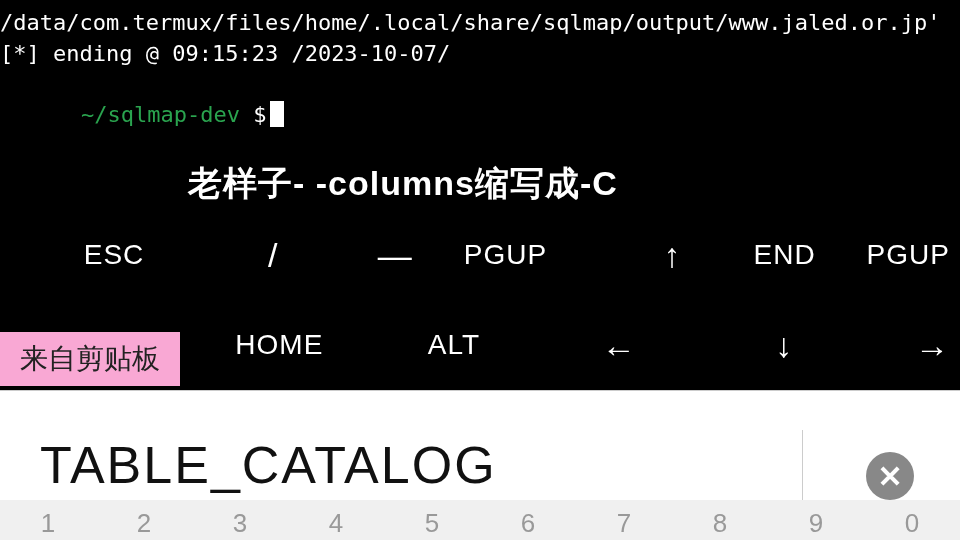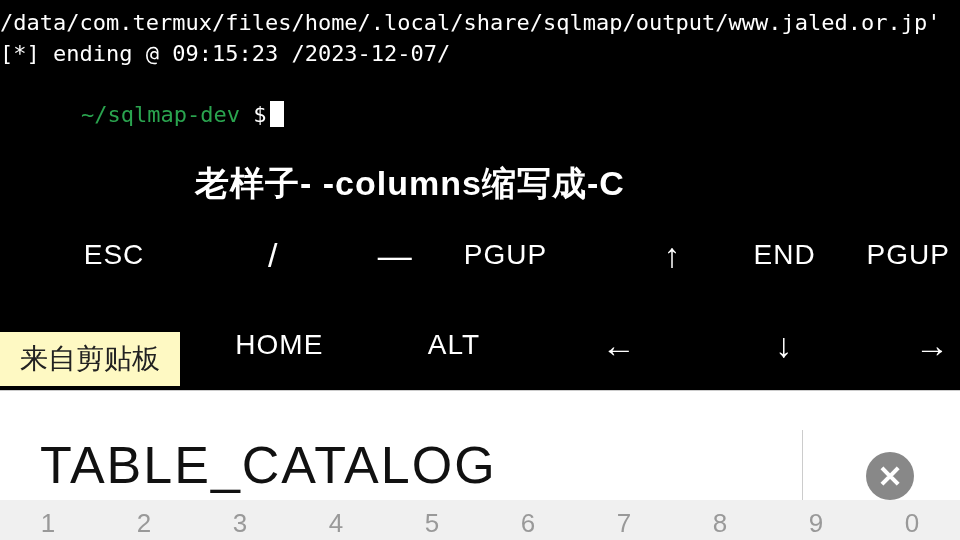--- a/index.html
+++ b/index.html
@@ -20,21 +20,21 @@
     .cursor {
       display: inline-block;
       width: 14px;
       height: 26px;
       background: #fff;
       vertical-align: text-bottom;
       margin-left: 4px;
     }
     .subtitle {
       position: absolute;
-      left: 195px;
+      left: 188px;
       top: 160px;
       color: #fff;
       font-size: 34px;
       font-weight: 600;
       z-index: 10;
       font-family: sans-serif;
       letter-spacing: 1px;
     }
     
     .extra-keys {
@@ -60,21 +60,21 @@
       padding: 15px 0;
       cursor: pointer;
       letter-spacing: 1px;
     }
     .ekey.sym { font-size: 34px; }
     
     .clipboard-badge {
       position: absolute;
       left: 0;
       top: 332px;
-      background: #fef9c3;
+      background: #f9a8d4;
       color: #222;
       font-size: 28px;
       font-family: Liberation Sans, sans-serif;
       padding: 8px 20px;
       z-index: 5;
     }
     
     .suggestion-bar {
       background: #fff;
       height: 110px;
@@ -132,21 +132,21 @@
       text-align: center;
       flex: 1;
     }
   </style>
 </head>
 <body>
 
 <div class="terminal">
   <div class="terminal-line">/data/com.termux/files/home/.local/share/sqlmap/output/www.jaled.or.jp'</div>
   <div class="terminal-line"></div>
-  <div class="terminal-line">[*] ending @ 09:15:23 /2023-12-07/</div>
+  <div class="terminal-line">[*] ending @ 09:15:23 /2023-10-07/</div>
   <div class="terminal-line"></div>
   <div class="terminal-line">
     <span class="prompt-path">~/sqlmap-dev</span><span class="prompt-dollar"> $</span><span class="cursor"></span>
   </div>
   <div class="subtitle">老样子- -columns缩写成-C</div>
 </div>
 
 <div class="extra-keys">
   <div class="key-row">
     <div class="ekey">ESC</div>

